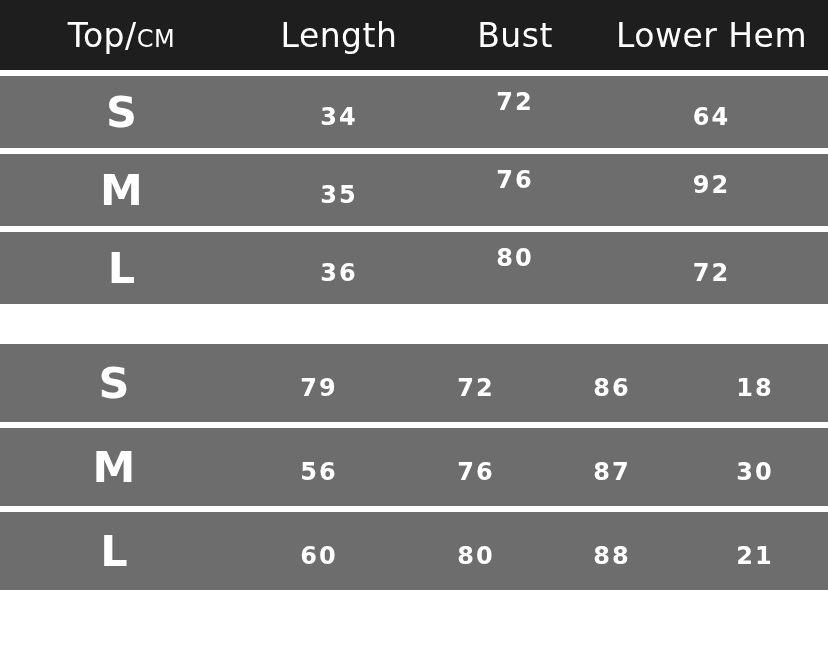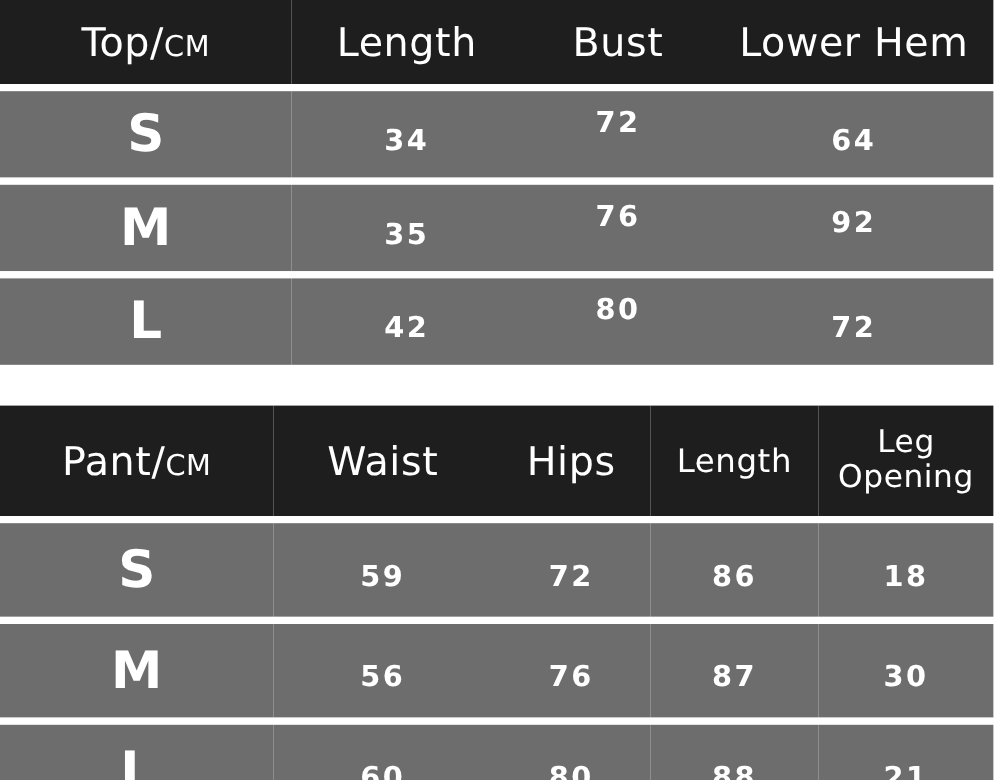--- a/index.html
+++ b/index.html
@@ -174,21 +174,21 @@
 
         <tr class="gap-row">
           <td colspan="4"></td>
         </tr>
 
         <tr class="body-row">
           <td>
             <span class="size-letter">L</span>
           </td>
           <td>
-            <span class="num nudge-dn">42</span>
+            <span class="num nudge-dn">36</span>
           </td>
           <td>
             <span class="num nudge-up">80</span>
           </td>
           <td>
             <span class="num nudge-dn">72</span>
           </td>
         </tr>
       </tbody>
     </table>
@@ -197,49 +197,31 @@
   <div id="pant-table-wrap">
     <table class="size-table" id="pant-table">
       <colgroup>
         <col style="width:228px">
         <col style="width:182px">
         <col style="width:132px">
         <col style="width:140px">
         <col style="width:146px">
       </colgroup>
       <tbody>
-        <tr class="hdr-row">
-          <td>
-            <span class="hdr-text"><span>Pant/</span><span class="unit-small">CM</span></span>
-          </td>
-          <td>
-            <span class="hdr-text">Waist</span>
-          </td>
-          <td>
-            <span class="hdr-text">Hips</span>
-          </td>
-          <td>
-            <span class="hdr-text small">Length</span>
-          </td>
-          <td>
-            <span class="hdr-text two-line">Leg</span>
-            <span class="hdr-text two-line">Opening</span>
-          </td>
-        </tr>
 
         <tr class="gap-row">
           <td colspan="5"></td>
         </tr>
 
         <tr class="body-row">
           <td>
             <span class="size-letter">S</span>
           </td>
           <td>
-            <span class="num nudge-dn">59</span>
+            <span class="num nudge-dn">79</span>
           </td>
           <td>
             <span class="num nudge-dn">72</span>
           </td>
           <td>
             <span class="num nudge-dn">86</span>
           </td>
           <td>
             <span class="num nudge-dn">18</span>
           </td>

